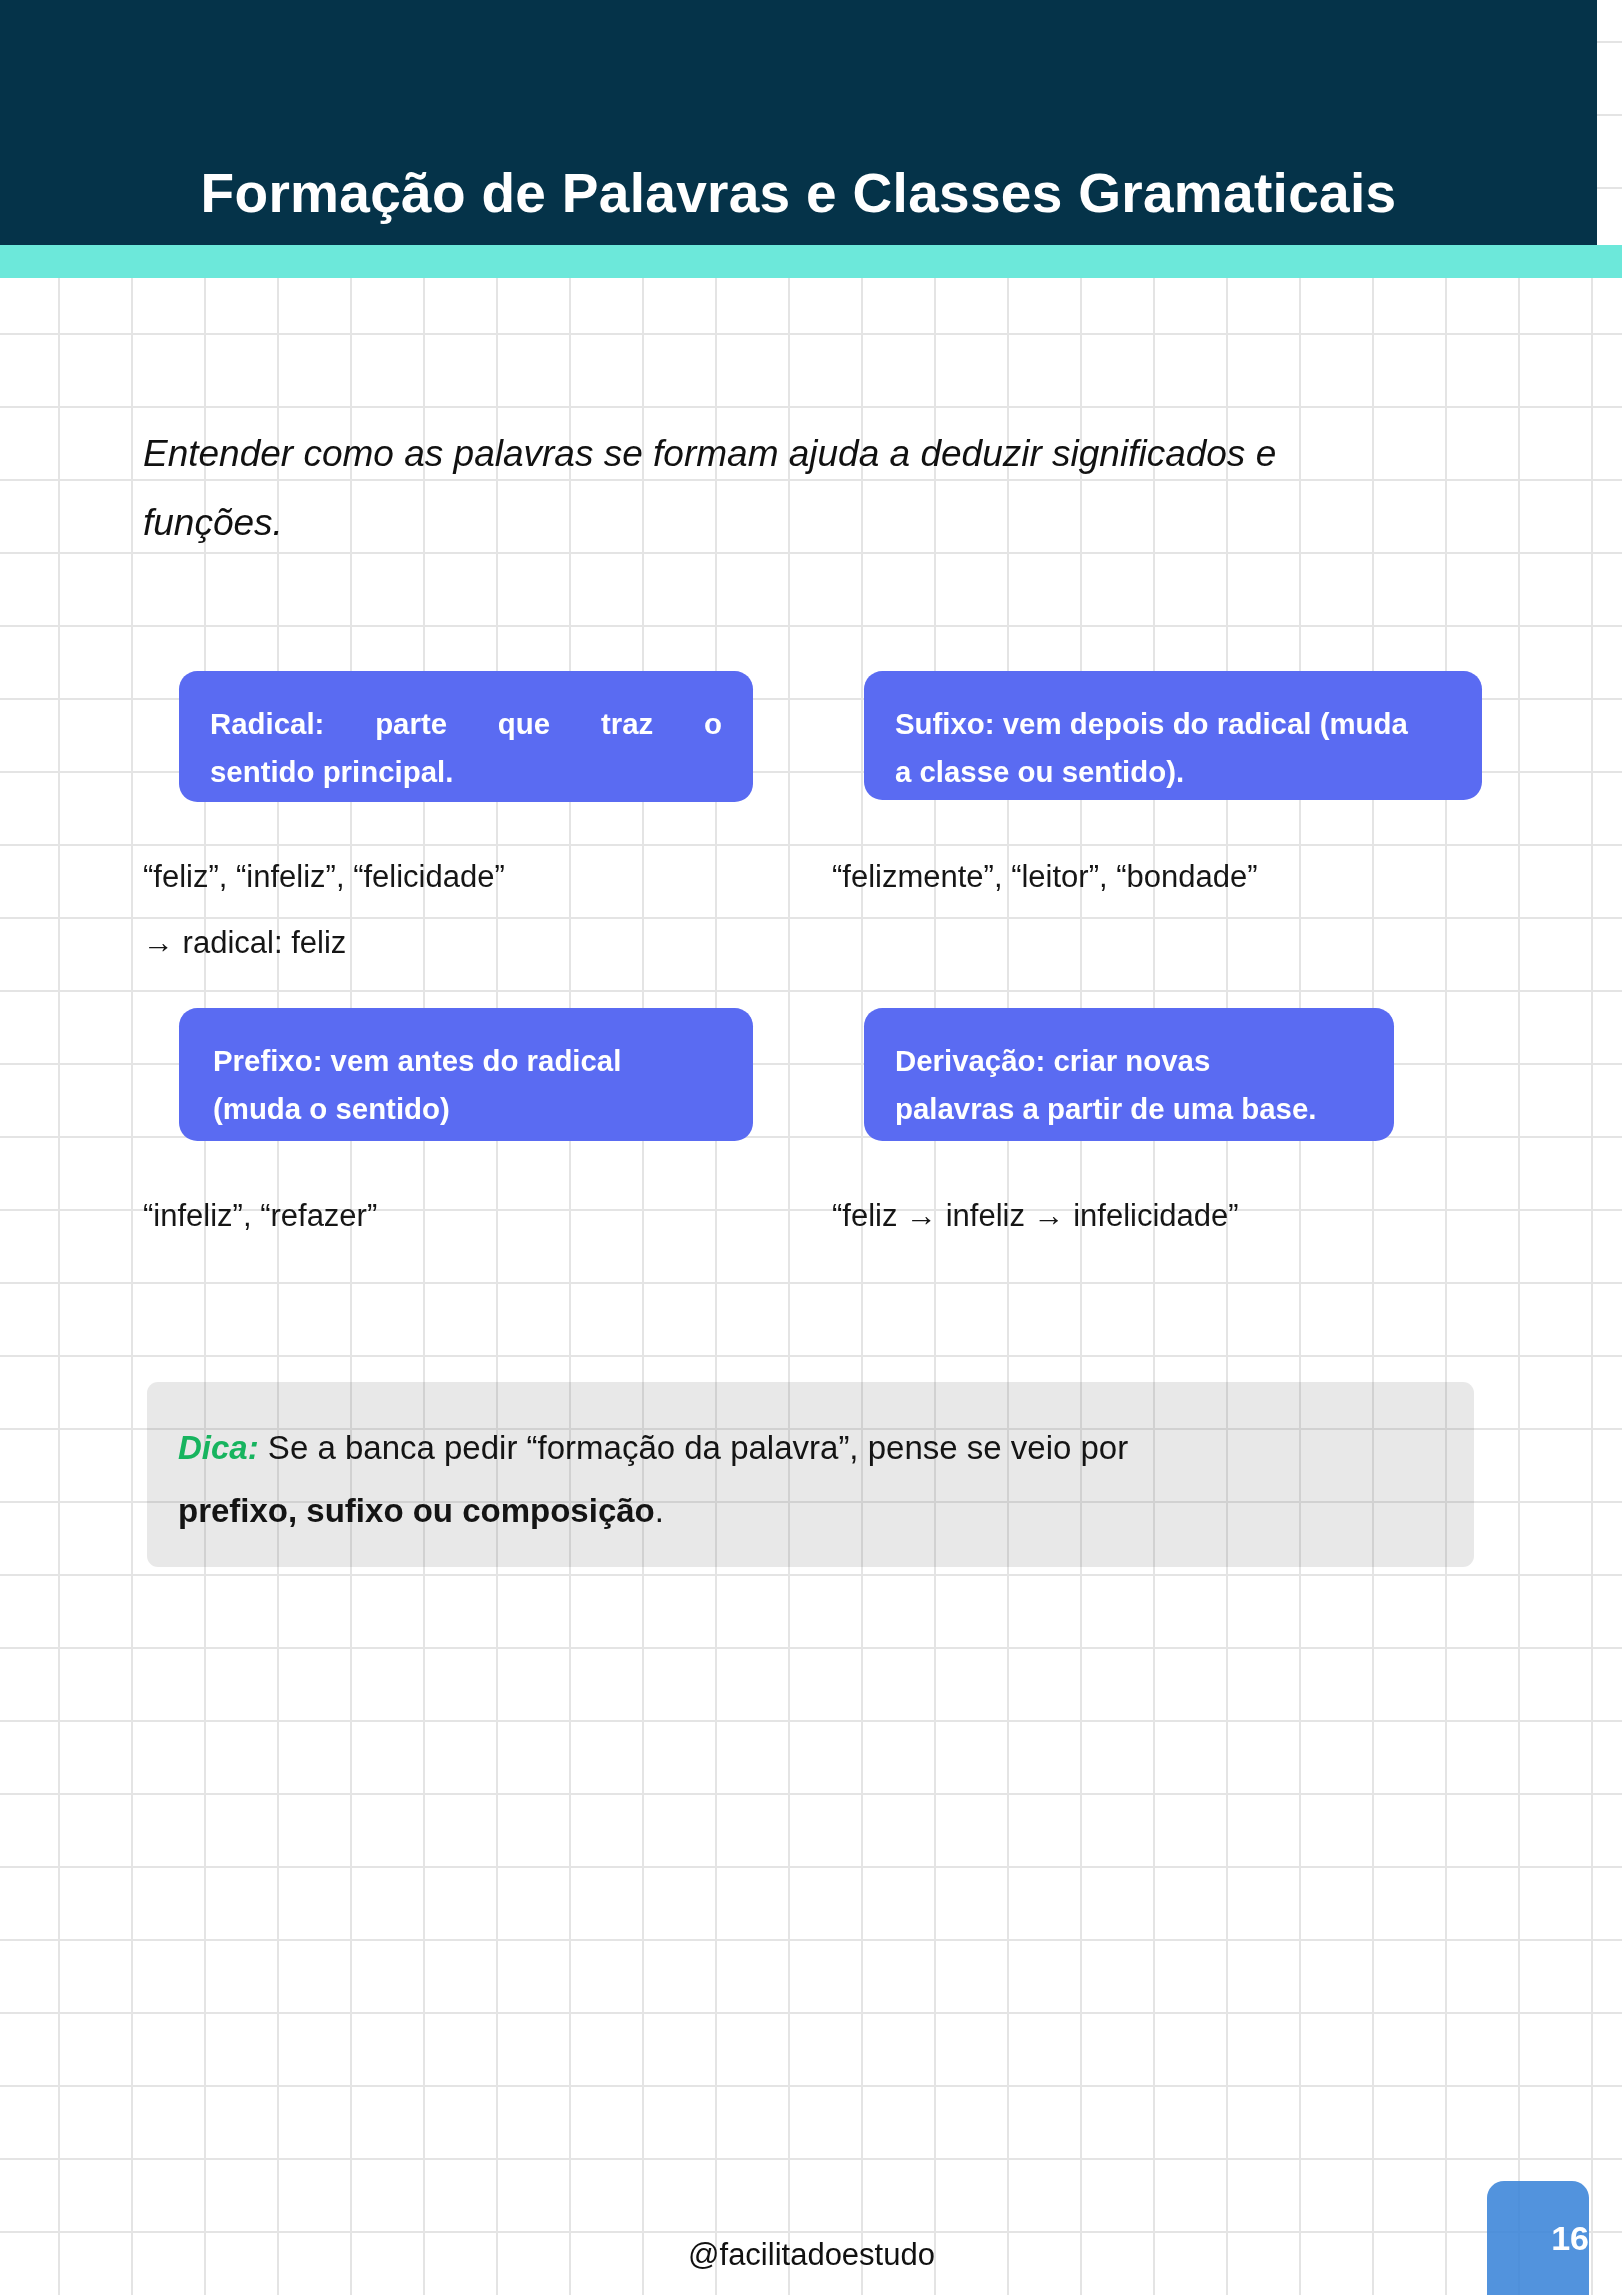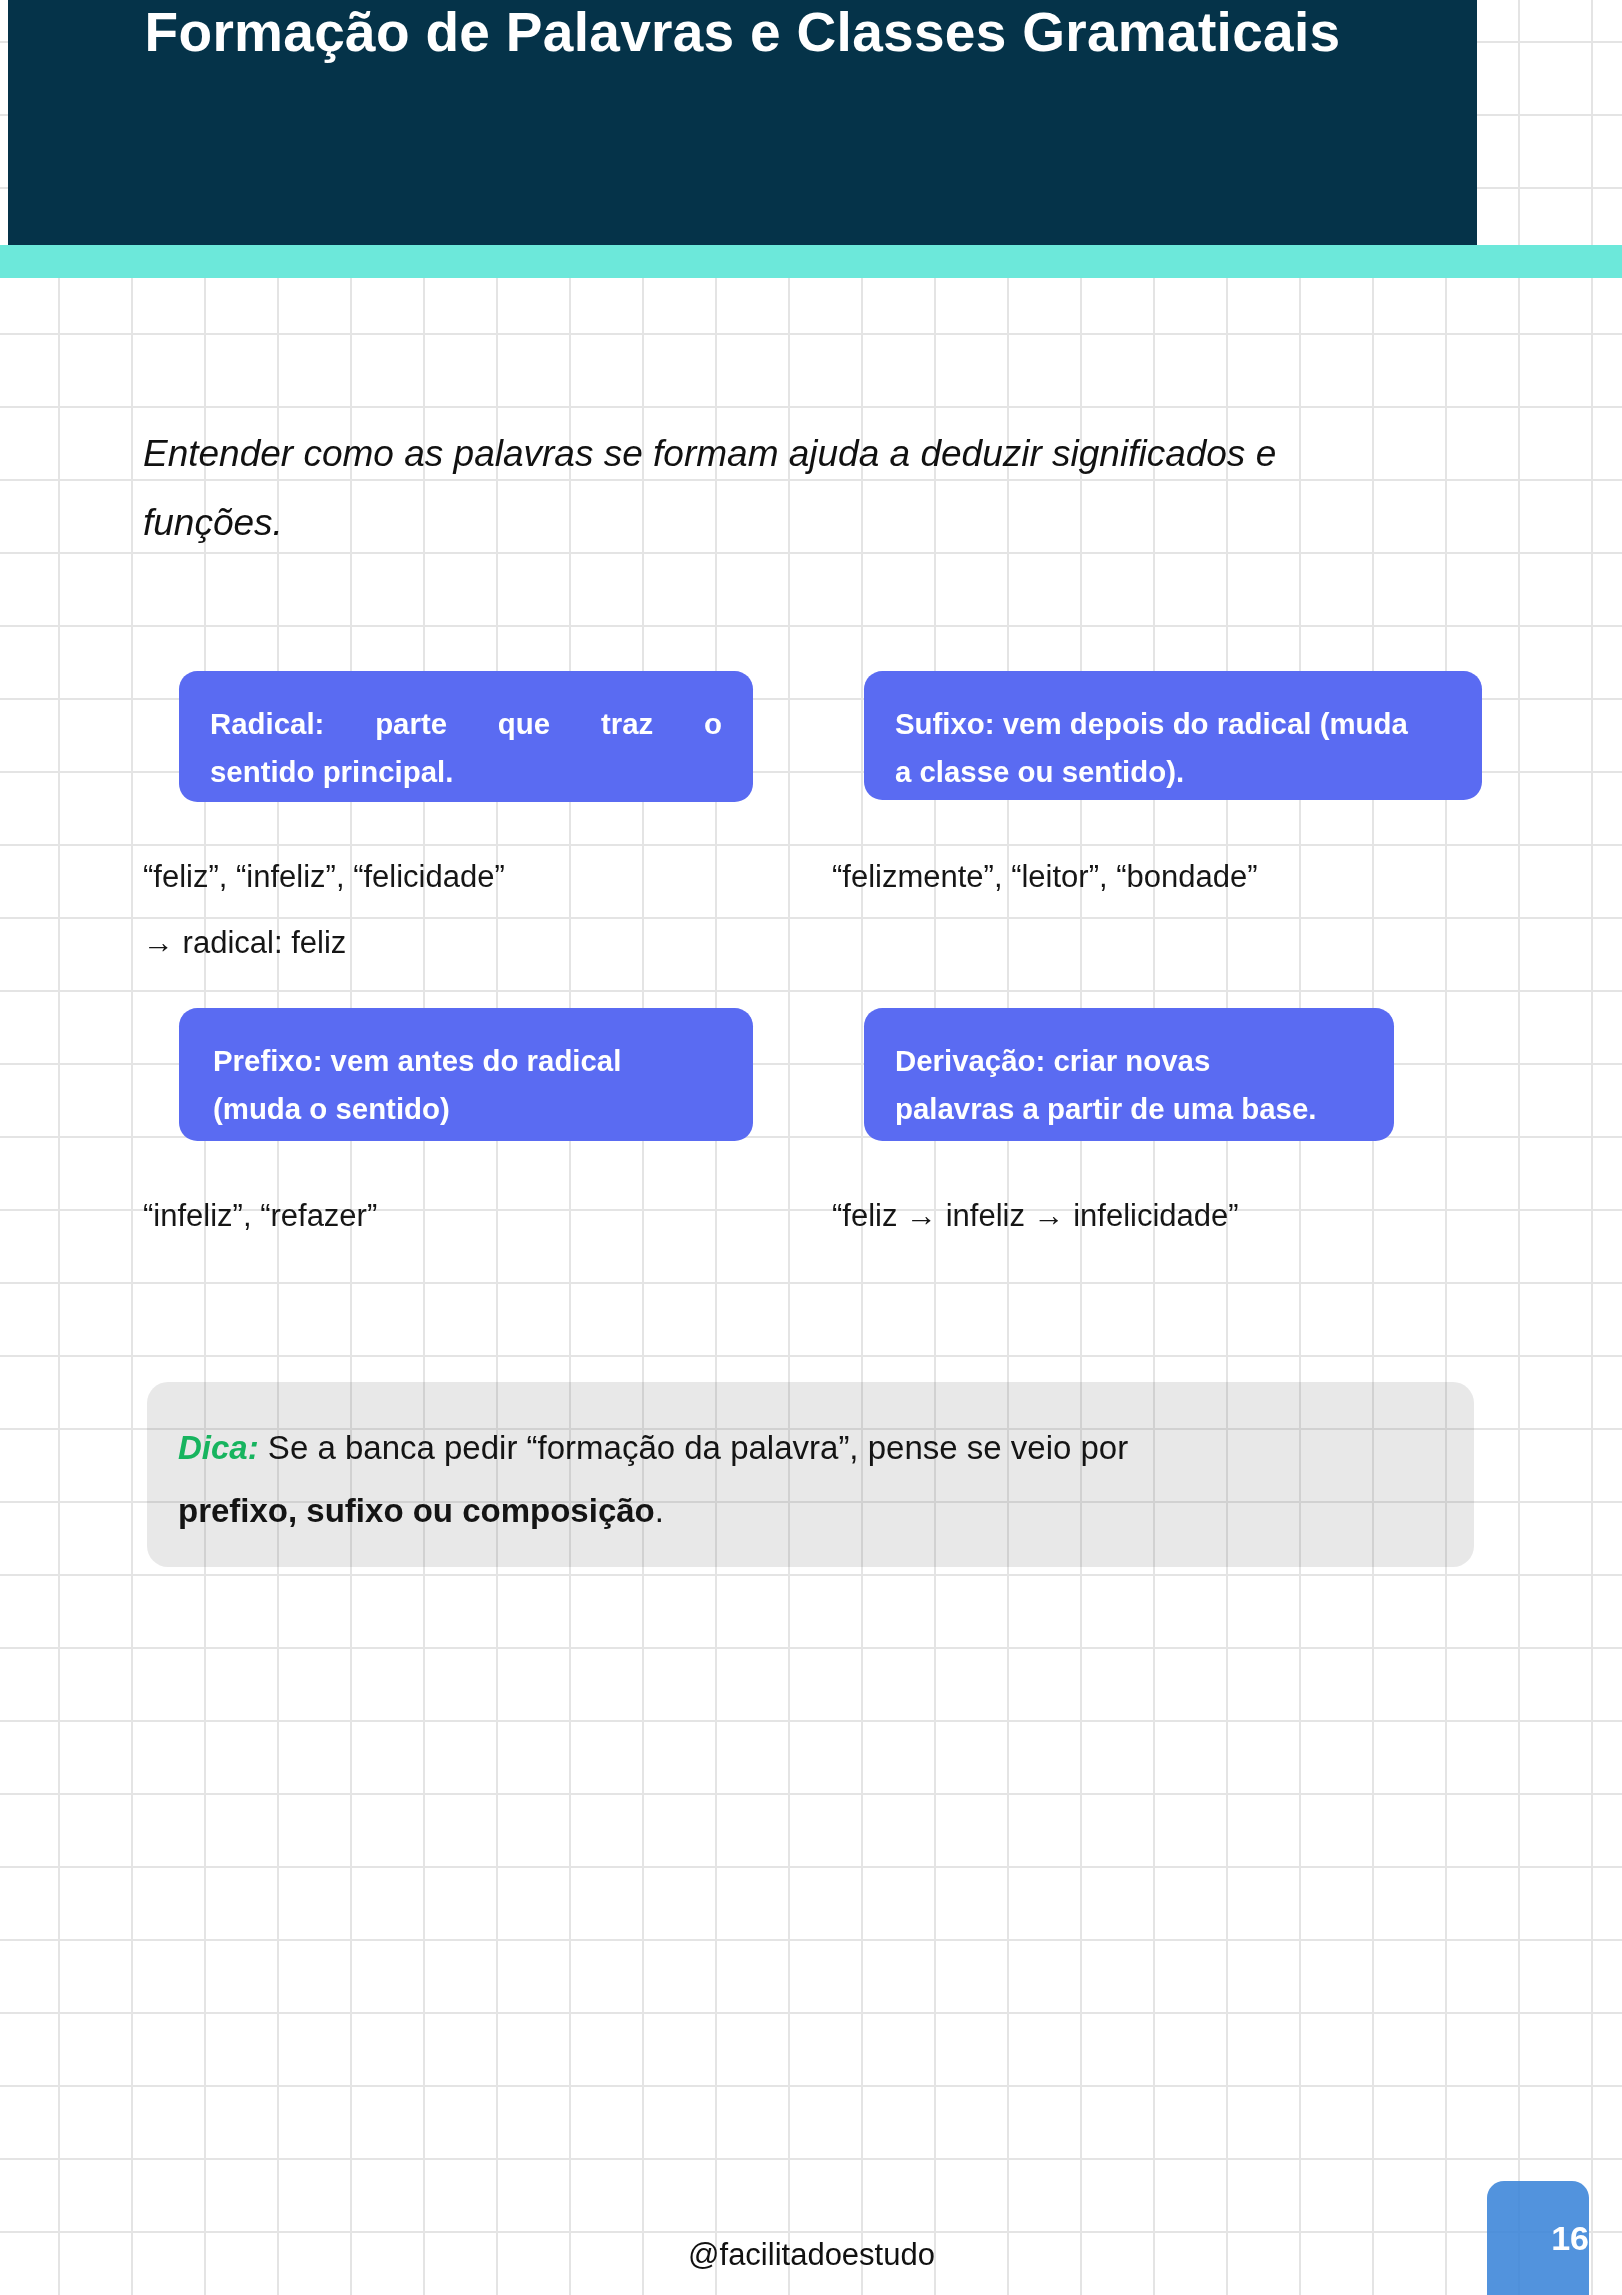--- a/index.html
+++ b/index.html
@@ -12,23 +12,23 @@
     position:relative;width:1623px;height:2295px;overflow:hidden;
     background-color:#ffffff;
     background-image:
       linear-gradient(to right,#e4e4e4 2px,transparent 2px),
       linear-gradient(to bottom,#e4e4e4 2px,transparent 2px);
     background-size:73px 73px;
     background-position:58px 41px;
   }
   
   .header-band{
-    position:absolute;left:8px;top:0;width:1469px;height:245px;
+    position:absolute;left:0;top:0;width:1597px;height:245px;
     background:#053349;
-    display:flex;align-items:flex-start;justify-content:center;
+    display:flex;align-items:flex-end;justify-content:center;
   }
   .header-band h1{
     margin:0;color:#ffffff;font-size:55px;font-weight:bold;
     letter-spacing:0.3px;padding-bottom:19.6px;
   }
   .accent-stripe{
     position:absolute;left:0;top:245px;width:1623px;height:33px;
     background:#6ce8da;
   }
   
@@ -55,21 +55,21 @@
   }
   .example span{display:block;}
   .ex-1-left{left:143px;top:844px;width:661px;}
   .ex-1-right{left:832px;top:844px;width:694px;}
   .ex-2-left{left:143px;top:1183px;width:661px;}
   .ex-2-right{left:832px;top:1183px;width:694px;}
   
   .tip-box{
     position:absolute;left:147px;top:1382px;width:1327px;height:185px;
     background:rgba(120,120,120,0.17);
-    border-radius:21px;box-sizing:border-box;
+    border-radius:11px;box-sizing:border-box;
     padding:34px 31px;
     font-size:33px;line-height:63px;color:#141414;
   }
   .tip-line{display:block;}
   .tip-label{color:#17b45f;font-weight:bold;font-style:italic;}
   .tip-bold{font-weight:bold;}
   
   .footer-handle{
     position:absolute;left:0;top:2237px;width:1623px;
     text-align:center;font-size:31px;color:#111111;

